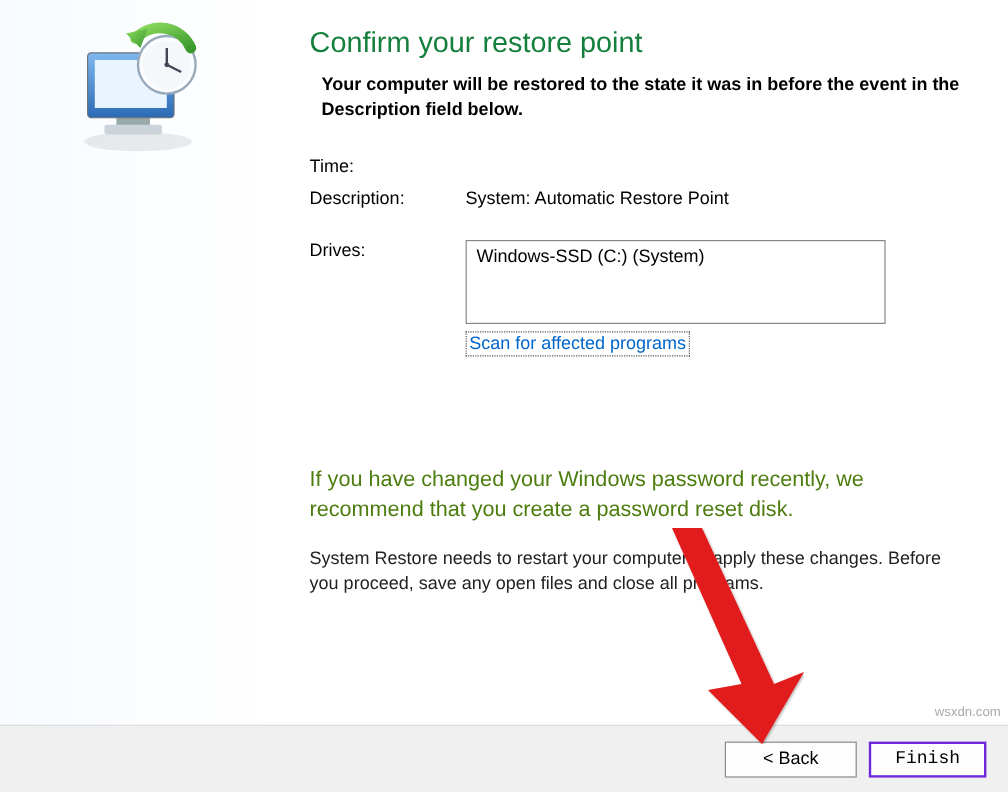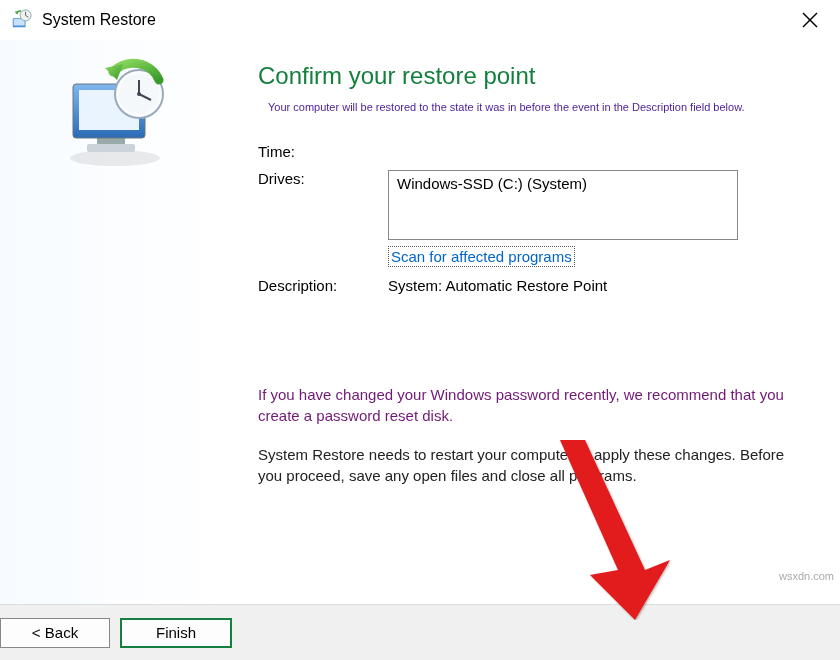--- a/index.html
+++ b/index.html
@@ -7,57 +7,38 @@
     .window { width: 840px; height: 660px; display: flex; flex-direction: column; position: relative; }
     .titlebar { height: 40px; display: flex; align-items: center; padding: 0 10px; }
     .titlebar .ticon { width: 22px; height: 22px; margin-right: 10px; }
     .titlebar .title { flex: 1; font-size: 16px; }
     .titlebar .close { width: 40px; height: 40px; display: flex; align-items: center; justify-content: center; font-size: 20px; }
     .body { flex: 1; display: flex; }
     .sidebar { width: 230px; background: linear-gradient(to right, #f7fbff 0%, #ffffff 100%); padding-top: 18px; text-align: center; }
     .sidebar .wizicon { width: 120px; height: 110px; margin: 0 auto; }
     .content { flex: 1; padding: 22px 36px 0 28px; }
     .heading { font-size: 24px; color: #15803d; font-weight: 400; margin-bottom: 10px; }
-    .subhead { font-size: 11px; color: #4c1d95; margin-bottom: 28px; line-height: 1.4; padding-left: 10px; }
+    .subhead { font-size: 15px; color: #000000; margin-bottom: 28px; line-height: 1.4; padding-left: 10px; font-weight: bold; }
     .row { display: flex; margin-bottom: 10px; font-size: 15px; align-items: flex-end; }
     .row .label { width: 130px; }
     .row .val { flex: 1; }
     .drivesbox { border: 1px solid #888; width: 350px; height: 70px; padding: 4px 8px; font-size: 15px; }
     .scanlink { color: #0066cc; border: 1px dotted #555; display: inline-block; padding: 1px 2px; margin-top: 6px; font-size: 15px; }
-    .note { font-size: 15px; color: #701a75; line-height: 1.4; margin-top: 90px; margin-bottom: 18px; }
+    .note { font-size: 18px; color: #4d7c0f; line-height: 1.4; margin-top: 90px; margin-bottom: 18px; }
     .note2 { font-size: 15px; color: #222; line-height: 1.4; }
-    .footer { height: 56px; background: #f0f0f0; border-top: 1px solid #ddd; display: flex; align-items: center; justify-content: flex-start; padding-right: 18px; gap: 10px; }
+    .footer { height: 56px; background: #f0f0f0; border-top: 1px solid #ddd; display: flex; align-items: center; justify-content: flex-end; padding-right: 18px; gap: 10px; }
     .btn { width: 110px; height: 30px; background: #fdfdfd; border: 1px solid #888; font-size: 15px; display: flex; align-items: center; justify-content: center; }
-    .btn.primary { border: 2px solid #15803d; width: 112px; }
-    .watermark { position: absolute; bottom: 78px; right: 6px; font-size: 11px; color: #aaa; }
+    .btn.primary { border: 2px solid #6d28d9; width: 98px; font-family: Liberation Mono, monospace; }
+    .watermark { position: absolute; bottom: 60px; right: 6px; font-size: 11px; color: #aaa; }
     .arrow { position: absolute; pointer-events: none; }
   </style>
 </head>
 <body>
 
 <div class="window">
-  <div class="titlebar">
-    <span class="ticon">
-      <svg viewBox="0 0 24 24">
-          <rect x="3" y="10" width="14" height="10" fill="#4a90d9" rx="1"></rect>
-          <rect x="4" y="11" width="12" height="7" fill="#c8e2f7"></rect>
-          <circle cx="17" cy="7" r="6" fill="#f0f0f0" stroke="#7aa" stroke-width="1"></circle>
-          <path d="M17 3v4l3 2" stroke="#555" stroke-width="1" fill="none"></path>
-          <path d="M7 5 a6 6 0 0 1 5 -3" stroke="#5a5" stroke-width="2" fill="none"></path>
-          <polygon points="5,3 8,6 9,2" fill="#5a5"></polygon>
-        </svg>
-    </span>
-    <div class="title">System Restore</div>
-    <div class="close">
-      <svg width="16" height="16" viewBox="0 0 16 16">
-          <line x1="1" y1="1" x2="15" y2="15" stroke="#000" stroke-width="1.5"></line>
-          <line x1="15" y1="1" x2="1" y2="15" stroke="#000" stroke-width="1.5"></line>
-        </svg>
-    </div>
-  </div>
 
   <div class="body">
     <div class="sidebar">
       <div class="wizicon">
         <svg viewBox="0 0 120 110">
           <ellipse cx="60" cy="100" rx="45" ry="8" fill="#000" opacity="0.08"></ellipse>
           <rect x="42" y="78" width="28" height="10" fill="#9aa" rx="1"></rect>
           <rect x="32" y="86" width="48" height="8" fill="#ccd4db" rx="2"></rect>
           <rect x="18" y="26" width="72" height="54" fill="url(#gmon)" rx="3" stroke="#6a7580" stroke-width="1"></rect>
           <defs>
@@ -82,32 +63,32 @@
       </div>
     </div>
 
     <div class="content">
       <div class="heading">Confirm your restore point</div>
       <div class="subhead">Your computer will be restored to the state it was in before the event in the Description field below.</div>
 
       <div class="row">
         <div class="label">Time:</div>
       </div>
+      <div class="row" style="margin-bottom:26px;">
+        <div class="label">Description:</div>
+        <div class="val">System: Automatic Restore Point</div>
+      </div>
       <div class="row" style="align-items:flex-start;">
         <div class="label">Drives:</div>
         <div>
           <div class="drivesbox">
             <div>Windows-SSD (C:) (System)</div>
           </div>
           <a class="scanlink">Scan for affected programs</a>
         </div>
-      </div>
-      <div class="row" style="margin-bottom:26px;">
-        <div class="label">Description:</div>
-        <div class="val">System: Automatic Restore Point</div>
       </div>
 
       <div class="note">If you have changed your Windows password recently, we recommend that you create a password reset disk.</div>
       <div class="note2">System Restore needs to restart your computer to apply these changes. Before you proceed, save any open files and close all programs.</div>
     </div>
   </div>
 
   <div class="footer">
     <div class="btn">&lt; Back</div>
     <div class="btn primary">Finish</div>

